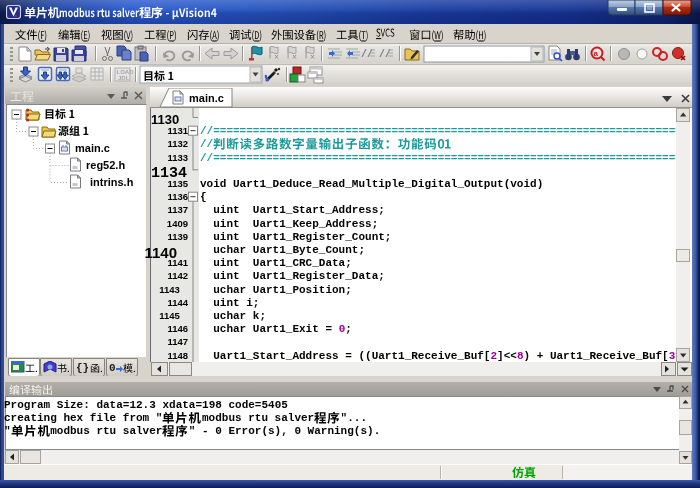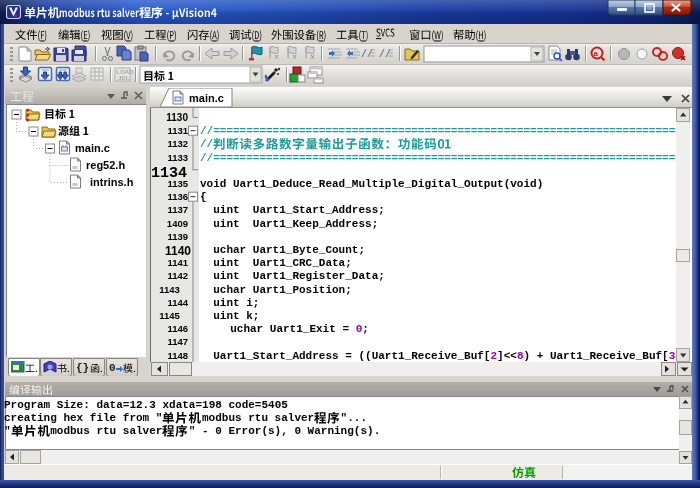--- a/index.html
+++ b/index.html
@@ -405,31 +405,31 @@
         <rect x="2" y="6" width="6" height="4" fill="#dce4f4" stroke="#6a7ab2"></rect>
       </g>
 <text x="30" y="14" font-size="11" font-weight="bold" font-family="Liberation Sans">main.c</text>
     </svg>
 <svg class="abs" style="left:660px;top:94px" width="32" height="10" viewBox="0 0 32 10" fill="#3a3a3a">
 <path d="M2 2 l5 6 5-6 Z"></path>
       <path d="M22 1 l7 7 M29 1 l-7 7" stroke="#3a3a3a" stroke-width="1.6"></path>
     </svg>
 <div class="abs" style="left:150px;top:108px;width:542px;height:254px;background:#fff;border-left:1px solid #6a6a72"></div>
 <div class="abs" style="left:151px;top:108px;width:48px;height:254px;background:#e7e7e4"></div>
-<div class="abs" style="left:151px;top:112.0px;width:37px;text-align:right;font-size:10px;font-weight:bold;letter-spacing:0;color:#000;font-family:'Liberation Sans'">1130</div>
+<div class="abs" style="left:151px;top:112.0px;width:37px;text-align:left;font-size:13px;font-weight:bold;letter-spacing:0;color:#000;font-family:'Liberation Sans'">1130</div>
     <div class="abs" style="left:151px;top:125.2px;width:37px;text-align:right;font-size:9.5px;font-weight:bold;letter-spacing:0;color:#000;font-family:'Liberation Sans'">1131</div>
     <div class="abs" style="left:151px;top:138.4px;width:37px;text-align:right;font-size:9.5px;font-weight:bold;letter-spacing:0;color:#000;font-family:'Liberation Sans'">1132</div>
     <div class="abs" style="left:151px;top:151.6px;width:37px;text-align:right;font-size:9.5px;font-weight:bold;letter-spacing:0;color:#000;font-family:'Liberation Sans'">1133</div>
     <div class="abs" style="left:151px;top:164.8px;width:37px;text-align:left;font-size:15px;font-weight:bold;letter-spacing:0;color:#000;font-family:Liberation Mono, monospace">1134</div>
     <div class="abs" style="left:151px;top:178.0px;width:37px;text-align:right;font-size:9.5px;font-weight:bold;letter-spacing:0;color:#000;font-family:'Liberation Sans'">1135</div>
     <div class="abs" style="left:151px;top:191.2px;width:37px;text-align:right;font-size:9.5px;font-weight:bold;letter-spacing:0;color:#000;font-family:'Liberation Sans'">1136</div>
     <div class="abs" style="left:151px;top:204.4px;width:37px;text-align:right;font-size:9.5px;font-weight:bold;letter-spacing:0;color:#000;font-family:'Liberation Sans'">1137</div>
     <div class="abs" style="left:151px;top:217.6px;width:37px;text-align:right;font-size:9.5px;font-weight:bold;letter-spacing:0;color:#000;font-family:'Liberation Sans'">1409</div>
     <div class="abs" style="left:151px;top:230.8px;width:37px;text-align:right;font-size:9.5px;font-weight:bold;letter-spacing:0;color:#000;font-family:'Liberation Sans'">1139</div>
-    <div class="abs" style="left:154px;top:244.0px;width:37px;text-align:right;font-size:12px;font-weight:bold;letter-spacing:0;color:#000;font-family:'Liberation Sans'">1140</div>
+    <div class="abs" style="left:140px;top:244.0px;width:37px;text-align:right;font-size:15px;font-weight:bold;letter-spacing:0;color:#000;font-family:'Liberation Sans'">1140</div>
     <div class="abs" style="left:151px;top:257.2px;width:37px;text-align:right;font-size:9.5px;font-weight:bold;letter-spacing:0;color:#000;font-family:'Liberation Sans'">1141</div>
     <div class="abs" style="left:151px;top:270.4px;width:37px;text-align:right;font-size:9.5px;font-weight:bold;letter-spacing:0;color:#000;font-family:'Liberation Sans'">1142</div>
     <div class="abs" style="left:151px;top:283.6px;width:37px;text-align:center;font-size:9.5px;font-weight:bold;letter-spacing:0;color:#000;font-family:Liberation Sans, sans-serif">1143</div>
     <div class="abs" style="left:151px;top:296.8px;width:37px;text-align:right;font-size:9.5px;font-weight:bold;letter-spacing:0;color:#000;font-family:'Liberation Sans'">1144</div>
     <div class="abs" style="left:151px;top:310.0px;width:37px;text-align:center;font-size:9.5px;font-weight:bold;letter-spacing:0;color:#000;font-family:'Liberation Sans'">1145</div>
     <div class="abs" style="left:151px;top:323.2px;width:37px;text-align:right;font-size:9.5px;font-weight:bold;letter-spacing:0;color:#000;font-family:'Liberation Sans'">1146</div>
     <div class="abs" style="left:151px;top:336.4px;width:37px;text-align:right;font-size:9.5px;font-weight:bold;letter-spacing:0;color:#000;font-family:'Liberation Sans'">1147</div>
     <div class="abs" style="left:151px;top:349.6px;width:37px;text-align:right;font-size:9.5px;font-weight:bold;letter-spacing:0;color:#000;font-family:'Liberation Sans'">1148</div>
 <svg class="abs" style="left:188px;top:108px" width="12" height="254" viewBox="0 0 12 254">
       <path d="M5 0 V9.5 h5" stroke="#888" fill="none"></path>
@@ -444,27 +444,28 @@
 <div class="abs" style="left:200px;top:112px;width:476px;height:250px;overflow:hidden">
       <div class="mono" style="position:absolute;top:0.0px;left:0;color:#000"></div>
       <div class="mono" style="position:absolute;top:13.2px;left:0;color:#000"><span style="color:#1a9a9a">//==========================================================================</span></div>
       <div class="mono" style="position:absolute;top:26.4px;left:0"><span style="color:#1a9a9a">//</span></div>
       <div class="mono" style="position:absolute;top:39.6px;left:0;color:#000"><span style="color:#1a9a9a">//==========================================================================</span></div>
       <div class="mono" style="position:absolute;top:52.8px;left:0;color:#000"></div>
       <div class="mono" style="position:absolute;top:66.0px;left:0;color:#000">void Uart1_Deduce_Read_Multiple_Digital_Output(void)</div>
       <div class="mono" style="position:absolute;top:79.2px;left:0;color:#000">{</div>
       <div class="mono" style="position:absolute;top:92.4px;left:0;color:#000">  uint  Uart1_Start_Address;</div>
       <div class="mono" style="position:absolute;top:105.6px;left:0;color:#000">  uint  Uart1_Keep_Address;</div>
+      <div class="mono" style="position:absolute;top:118.8px;left:0;color:#000">  uint  Uart1_Register_Count;</div>
       <div class="mono" style="position:absolute;top:132.0px;left:0;color:#000">  uchar Uart1_Byte_Count;</div>
       <div class="mono" style="position:absolute;top:145.2px;left:0;color:#000">  uint  Uart1_CRC_Data;</div>
       <div class="mono" style="position:absolute;top:158.4px;left:0;color:#000">  uint  Uart1_Register_Data;</div>
       <div class="mono" style="position:absolute;top:171.6px;left:0;color:#000">  uchar Uart1_Position;</div>
       <div class="mono" style="position:absolute;top:184.8px;left:0;color:#000">  uint i;</div>
-      <div class="mono" style="position:absolute;top:198.0px;left:0;color:#000">  uint k;</div>
-      <div class="mono" style="position:absolute;top:211.2px;left:17px;color:#000">  uchar Uart1_Exit = <span style="color:#a000a0">0</span>;</div>
+      <div class="mono" style="position:absolute;top:198.0px;left:0;color:#000">  uchar k;</div>
+      <div class="mono" style="position:absolute;top:211.2px;left:0;color:#000">  uchar Uart1_Exit = <span style="color:#a000a0">0</span>;</div>
       <div class="mono" style="position:absolute;top:224.4px;left:0;color:#000"></div>
       <div class="mono" style="position:absolute;top:237.6px;left:0;color:#000">  Uart1_Start_Address = ((Uart1_Receive_Buf[<span style="color:#a000a0">2</span>]&lt;&lt;<span style="color:#a000a0">8</span>) + Uart1_Receive_Buf[<span style="color:#a000a0">3</span></div>
     </div>
 <svg style="position:absolute;left:213.2px;top:135.8px" width="239" height="18" viewBox="0 -12.5 239 18">
       <path d="M10.1 -10.4V-0.7C10.1 -0.5 10 -0.4 9.8 -0.4C9.5 -0.4 8.7 -0.4 7.9 -0.4C8.1 0 8.3 0.7 8.4 1.1C9.6 1.2 10.4 1.1 10.9 0.9C11.4 0.6 11.6 0.2 11.6 -0.7V-10.4ZM7.6 -9.1V-2H9.1V-9.1ZM0.8 -9.5C1.2 -8.7 1.7 -7.7 1.9 -7.1L3.2 -7.6C2.9 -8.2 2.4 -9.2 2 -9.9ZM5.9 -10C5.6 -9.2 5.1 -8.1 4.7 -7.5C5 -7.4 5.6 -7.2 5.9 -7H4.7V-10.6H3.2V-7H0.9V-5.6H3.2V-5.5C3.2 -5 3.2 -4.5 3.1 -4H0.5V-2.6H2.9C2.5 -1.6 1.9 -0.6 0.8 0.1C1.1 0.4 1.7 0.9 1.9 1.2C3.4 0.3 4.1 -1.1 4.5 -2.6H7.1V-4H4.7C4.7 -4.5 4.7 -5 4.7 -5.5V-5.6H6.7V-7H6C6.4 -7.7 6.9 -8.7 7.3 -9.6Z M15.6 -9.4C15.8 -8.7 16 -7.8 16 -7.3L17 -7.6C17 -8.2 16.8 -9 16.5 -9.7ZM20.3 -9.3V-5.5C20.3 -3.8 20.2 -1.9 19.6 -0.2V-1.3H15.3V-3.3C15.5 -2.9 15.8 -2.4 15.9 -2.1C16.3 -2.5 16.7 -3.1 17.1 -3.8V-1.6H18.3V-4.2C18.7 -3.8 19 -3.3 19.2 -2.9L20 -4C19.7 -4.2 18.7 -5.4 18.3 -5.7V-5.8H19.9V-7H18.3V-7.5L19.2 -7.2C19.4 -7.8 19.8 -8.7 20.1 -9.4L18.9 -9.7C18.8 -9.1 18.6 -8.2 18.3 -7.6V-10.6H17.1V-7H15.6V-5.8H17C16.6 -4.9 16 -4 15.3 -3.4V-10.2H14V-0H19.5L19.4 0.3C19.8 0.6 20.3 0.9 20.6 1.2C21.5 -0.8 21.7 -3 21.7 -5.1H22.8V1.1H24.2V-5.1H25.3V-6.5H21.7V-8.3C23 -8.7 24.3 -9.1 25.4 -9.6L24.1 -10.7C23.2 -10.2 21.7 -9.6 20.3 -9.3Z M34.9 -1.1C35.9 -0.5 37.1 0.5 37.6 1.2L38.6 0.2C38 -0.5 36.7 -1.4 35.8 -2ZM27.4 -9.5C28.1 -8.9 29 -8.1 29.4 -7.5L30.4 -8.6C30 -9.2 29 -9.9 28.3 -10.5ZM30.9 -7.6V-6.4H36.7C36.6 -5.9 36.5 -5.4 36.4 -5.1L37.5 -4.8C37.8 -5.5 38.1 -6.5 38.3 -7.5L37.4 -7.7L37.1 -7.6H35.2V-8.4H37.7V-9.6H35.2V-10.6H33.8V-9.6H31.3V-8.4H33.8V-7.6ZM26.8 -6.8V-5.4H28.3V-1.3C28.3 -0.7 28 -0.2 27.7 0C27.9 0.2 28.3 0.8 28.4 1C28.6 0.7 29 0.4 31 -1.4C30.9 -1.6 30.8 -1.8 30.7 -2.1H33.4C32.9 -1.3 31.9 -0.5 30.4 0.1C30.7 0.3 31.1 0.9 31.3 1.2C33.5 0.4 34.5 -0.9 35 -2.1H38.3V-3.4H35.4C35.5 -3.8 35.5 -4.3 35.5 -4.7V-6H34.1V-5.2C33.7 -5.5 32.9 -5.9 32.4 -6.2L31.8 -5.5C32.4 -5.2 33.2 -4.7 33.6 -4.3L34.1 -4.9V-4.7C34.1 -4.3 34.1 -3.9 33.9 -3.4H33L33.4 -3.9C33 -4.3 32.1 -4.8 31.5 -5.1L30.8 -4.4C31.3 -4.1 31.9 -3.7 32.3 -3.4H30.6V-2.2L30.5 -2.7L29.7 -2V-6.8Z M45.1 -10.7C44.2 -9.7 42.7 -8.6 40.7 -7.9C41 -7.6 41.5 -7.1 41.7 -6.8C42.7 -7.2 43.6 -7.7 44.4 -8.3H47.5C47 -7.7 46.2 -7.2 45.4 -6.8C45.1 -7.2 44.6 -7.5 44.2 -7.8L43.1 -7.1C43.4 -6.8 43.8 -6.5 44.1 -6.2C42.9 -5.8 41.7 -5.5 40.4 -5.3C40.6 -4.9 40.9 -4.3 41.1 -3.9C44.7 -4.6 48.3 -6.2 49.9 -9.1L48.9 -9.7L48.6 -9.6H46C46.2 -9.8 46.5 -10.1 46.7 -10.3ZM47.1 -6.2C46.2 -5 44.4 -3.7 41.9 -2.9C42.2 -2.7 42.6 -2.1 42.8 -1.8C44.2 -2.3 45.4 -2.9 46.4 -3.6H49.2C48.7 -3 48 -2.4 47.2 -1.9C46.8 -2.3 46.3 -2.6 45.9 -2.9L44.7 -2.2C45 -1.9 45.4 -1.6 45.7 -1.3C44.2 -0.7 42.3 -0.4 40.3 -0.3C40.5 0.1 40.7 0.7 40.8 1.2C45.7 0.7 49.8 -0.6 51.5 -4.5L50.5 -5L50.2 -5H48C48.3 -5.2 48.5 -5.5 48.8 -5.8Z M55.1 -8.9H56.7V-7.3H55.1ZM53.1 -0.8 53.4 0.7C54.8 0.3 56.7 -0.1 58.5 -0.6L58.3 -1.9L56.8 -1.6V-3.2H58.2V-3.6C58.4 -3.4 58.6 -3.1 58.7 -2.9L59 -3V1.1H60.4V0.7H62.7V1.1H64.2V-3.1L64.2 -3.1C64.4 -3.4 64.8 -4 65.1 -4.3C64.1 -4.6 63.2 -5.1 62.5 -5.7C63.3 -6.6 63.9 -7.8 64.3 -9.1L63.3 -9.5L63 -9.4H61.3C61.4 -9.7 61.5 -10 61.6 -10.3L60.2 -10.6C59.8 -9.2 59 -7.9 58.1 -7.1V-10.2H53.8V-6H55.5V-1.3L54.9 -1.1V-5.1H53.7V-0.9ZM60.4 -0.6V-2.3H62.7V-0.6ZM62.4 -8.2C62.2 -7.6 61.9 -7.1 61.5 -6.7C61.1 -7.1 60.8 -7.6 60.6 -8L60.7 -8.2ZM60 -3.6C60.6 -3.9 61.1 -4.3 61.6 -4.7C62 -4.3 62.6 -3.9 63.1 -3.6ZM60.6 -5.7C59.9 -5.1 59.1 -4.5 58.2 -4.1V-4.5H56.8V-6H58.1V-6.8C58.4 -6.6 58.9 -6.2 59.1 -5.9C59.4 -6.2 59.6 -6.5 59.8 -6.8C60.1 -6.5 60.3 -6.1 60.6 -5.7Z M71.3 -10.5C71.1 -10 70.8 -9.3 70.5 -8.9L71.4 -8.5C71.8 -8.8 72.2 -9.4 72.6 -10ZM70.7 -3C70.5 -2.5 70.2 -2.1 69.8 -1.8L68.8 -2.3L69.2 -3ZM67 -1.8C67.6 -1.6 68.2 -1.3 68.8 -1C68.1 -0.6 67.2 -0.2 66.3 -0C66.6 0.2 66.9 0.8 67 1.1C68.1 0.8 69.1 0.3 70 -0.3C70.3 -0.1 70.7 0.1 70.9 0.3L71.8 -0.6C71.6 -0.8 71.3 -1 70.9 -1.2C71.6 -1.9 72.1 -2.8 72.4 -3.9L71.6 -4.2L71.3 -4.2H69.8L70 -4.7L68.6 -4.9C68.5 -4.7 68.5 -4.4 68.3 -4.2H66.8V-3H67.7C67.5 -2.6 67.2 -2.2 67 -1.8ZM66.8 -10C67.1 -9.5 67.4 -8.8 67.5 -8.4H66.5V-7.2H68.4C67.8 -6.6 67 -6.1 66.3 -5.8C66.5 -5.5 66.9 -5 67 -4.7C67.7 -5 68.3 -5.5 68.9 -6.1V-5H70.3V-6.3C70.8 -6 71.3 -5.6 71.5 -5.3L72.3 -6.3C72.1 -6.5 71.4 -6.9 70.8 -7.2H72.7V-8.4H70.3V-10.6H68.9V-8.4H67.6L68.7 -8.8C68.6 -9.3 68.2 -9.9 67.9 -10.4ZM73.7 -10.6C73.4 -8.3 72.8 -6.2 71.8 -4.9C72.1 -4.7 72.7 -4.2 72.9 -4C73.1 -4.3 73.3 -4.7 73.5 -5.1C73.8 -4.1 74.1 -3.2 74.4 -2.5C73.8 -1.4 72.9 -0.6 71.6 -0C71.9 0.2 72.3 0.9 72.4 1.2C73.6 0.6 74.5 -0.2 75.2 -1.1C75.7 -0.2 76.4 0.5 77.3 1C77.5 0.6 78 0.1 78.3 -0.2C77.3 -0.7 76.6 -1.5 76 -2.5C76.6 -3.7 77 -5.2 77.2 -6.9H78V-8.3H74.6C74.8 -9 74.9 -9.7 75 -10.4ZM75.8 -6.9C75.7 -5.9 75.5 -4.9 75.2 -4.1C74.9 -5 74.6 -5.9 74.4 -6.9Z M84.6 -4.6V-3.9H80V-2.5H84.6V-0.6C84.6 -0.5 84.6 -0.4 84.3 -0.4C84.1 -0.4 83.1 -0.4 82.4 -0.4C82.6 -0 82.9 0.7 83 1.1C84 1.1 84.8 1.1 85.4 0.9C86 0.6 86.2 0.2 86.2 -0.6V-2.5H90.9V-3.9H86.2V-4.1C87.3 -4.7 88.3 -5.5 89 -6.3L88 -7.1L87.7 -7H82.1V-5.6H86.2C85.7 -5.2 85.2 -4.8 84.6 -4.6ZM84.2 -10.3C84.4 -10 84.6 -9.7 84.7 -9.4H80V-6.6H81.5V-8H89.3V-6.6H90.8V-9.4H86.5C86.3 -9.8 86 -10.3 85.8 -10.7Z M96 -8.3H101.2V-7.9H96ZM96 -9.5H101.2V-9.1H96ZM94.6 -10.2V-7.1H102.7V-10.2ZM93 -6.8V-5.7H104.4V-6.8ZM95.7 -3.3H97.9V-2.9H95.7ZM99.4 -3.3H101.6V-2.9H99.4ZM95.7 -4.5H97.9V-4.1H95.7ZM99.4 -4.5H101.6V-4.1H99.4ZM93 -0.3V0.8H104.4V-0.3H99.4V-0.7H103.3V-1.7H99.4V-2.1H103V-5.3H94.3V-2.1H97.9V-1.7H94.1V-0.7H97.9V-0.3Z M114.6 -5.6V-1H115.7V-5.6ZM116.2 -6V-0.4C116.2 -0.2 116.2 -0.2 116 -0.2C115.9 -0.2 115.3 -0.2 114.8 -0.2C114.9 0.2 115.1 0.7 115.1 1C115.9 1 116.5 1 116.9 0.8C117.3 0.6 117.4 0.2 117.4 -0.4V-6ZM113.8 -10.7C113 -9.6 111.6 -8.6 110.2 -7.9V-9.2H108.6C108.6 -9.6 108.7 -10 108.7 -10.4L107.4 -10.6C107.4 -10.2 107.3 -9.7 107.2 -9.2H106V-7.9H107C106.8 -7 106.6 -6.3 106.5 -6C106.4 -5.5 106.2 -5.1 106 -5C106.1 -4.7 106.3 -4.1 106.4 -3.8C106.5 -4 106.9 -4 107.3 -4H108.1V-2.7C107.3 -2.5 106.6 -2.4 106 -2.3L106.3 -0.9L108.1 -1.3V1.1H109.4V-1.6L110.3 -1.9L110.2 -3.1L109.4 -2.9V-4H110.2V-5.4H109.4V-7.1H108.1V-5.4H107.5C107.8 -6.1 108 -7 108.3 -7.9H110.2L109.8 -7.7C110.2 -7.4 110.6 -6.9 110.8 -6.6L111.4 -6.9V-6.5H116.4V-7L117.1 -6.6C117.2 -7 117.6 -7.5 118 -7.8C116.8 -8.3 115.7 -8.9 114.8 -9.8L115 -10.2ZM112.5 -7.7C113 -8 113.5 -8.5 114 -8.9C114.4 -8.4 114.9 -8 115.4 -7.7ZM113 -4.8V-4.1H111.8V-4.8ZM110.7 -5.9V1.1H111.8V-1.4H113V-0.3C113 -0.2 113 -0.1 112.9 -0.1C112.8 -0.1 112.5 -0.1 112.1 -0.1C112.3 0.2 112.4 0.7 112.5 1.1C113.1 1.1 113.5 1 113.8 0.8C114.1 0.6 114.2 0.3 114.2 -0.2V-5.9ZM111.8 -3.1H113V-2.4H111.8Z M119.9 -4.3V0.4H128.5V1.1H130.2V-4.3H128.5V-1.1H125.8V-5H129.7V-9.6H128V-6.5H125.8V-10.6H124.2V-6.5H122.1V-9.6H120.5V-5H124.2V-1.1H121.6V-4.3Z M137.5 -6.9V-5.2H132.6V-3.7H137.5V-0.7C137.5 -0.5 137.4 -0.4 137.2 -0.4C136.9 -0.4 135.9 -0.4 135.1 -0.5C135.3 -0 135.6 0.7 135.7 1.1C136.8 1.1 137.7 1.1 138.3 0.8C138.9 0.6 139.1 0.2 139.1 -0.7V-3.7H144V-5.2H139.1V-6.2C140.5 -6.9 142.1 -8.1 143.1 -9.1L142 -10L141.6 -9.9H133.8V-8.4H140C139.2 -7.9 138.3 -7.3 137.5 -6.9Z M147.8 -6.5C148.3 -5.9 149 -5.2 149.4 -4.7L150.3 -5.6C150 -6.1 149.3 -6.7 148.7 -7.2ZM146.1 -7.7V0.6H155.3V1.1H156.8V-7.8H155.3V-0.7H147.6V-7.7ZM150.7 -7.7V-5.1C149.5 -4.4 148.3 -3.7 147.6 -3.3L148.3 -2.1C149 -2.6 149.9 -3.2 150.7 -3.8V-2.5C150.7 -2.4 150.7 -2.3 150.5 -2.3C150.3 -2.3 149.8 -2.3 149.3 -2.4C149.5 -2 149.7 -1.4 149.7 -1C150.5 -1 151.2 -1.1 151.6 -1.2C152.1 -1.5 152.2 -1.8 152.2 -2.5V-4.1C153 -3.3 153.8 -2.5 154.2 -1.9L155.2 -2.9C154.8 -3.4 154.1 -4 153.4 -4.7C154 -5.2 154.6 -6 155.2 -6.6L153.9 -7.3C153.6 -6.7 153.1 -6 152.6 -5.4L152.2 -5.7V-7.1C153.4 -7.8 154.5 -8.6 155.4 -9.5L154.4 -10.2L154.1 -10.2H147.4V-8.8H152.5C151.9 -8.4 151.3 -8 150.7 -7.7Z M163.7 -10.5C163.5 -10 163.1 -9.3 162.9 -8.9L163.8 -8.5C164.1 -8.8 164.5 -9.4 165 -10ZM163.1 -3C162.8 -2.5 162.5 -2.1 162.2 -1.8L161.2 -2.3L161.6 -3ZM159.4 -1.8C160 -1.6 160.6 -1.3 161.2 -1C160.5 -0.6 159.6 -0.2 158.7 -0C159 0.2 159.3 0.8 159.4 1.1C160.5 0.8 161.5 0.3 162.4 -0.3C162.7 -0.1 163.1 0.1 163.3 0.3L164.2 -0.6C164 -0.8 163.7 -1 163.3 -1.2C164 -1.9 164.5 -2.8 164.8 -3.9L164 -4.2L163.7 -4.2H162.2L162.4 -4.7L161 -4.9C160.9 -4.7 160.8 -4.4 160.7 -4.2H159.1V-3H160.1C159.9 -2.6 159.6 -2.2 159.4 -1.8ZM159.2 -10C159.5 -9.5 159.8 -8.8 159.9 -8.4H158.9V-7.2H160.8C160.2 -6.6 159.4 -6.1 158.7 -5.8C158.9 -5.5 159.3 -5 159.4 -4.7C160.1 -5 160.7 -5.5 161.3 -6.1V-5H162.7V-6.3C163.2 -6 163.7 -5.6 163.9 -5.3L164.7 -6.3C164.5 -6.5 163.8 -6.9 163.2 -7.2H165.1V-8.4H162.7V-10.6H161.3V-8.4H160L161.1 -8.8C161 -9.3 160.6 -9.9 160.3 -10.4ZM166 -10.6C165.8 -8.3 165.2 -6.2 164.2 -4.9C164.5 -4.7 165.1 -4.2 165.3 -4C165.5 -4.3 165.7 -4.7 165.9 -5.1C166.2 -4.1 166.5 -3.2 166.8 -2.5C166.2 -1.4 165.3 -0.6 164 -0C164.3 0.2 164.7 0.9 164.8 1.2C166 0.6 166.9 -0.2 167.6 -1.1C168.1 -0.2 168.8 0.5 169.7 1C169.9 0.6 170.3 0.1 170.7 -0.2C169.7 -0.7 169 -1.5 168.4 -2.5C169 -3.7 169.4 -5.2 169.6 -6.9H170.4V-8.3H167C167.2 -9 167.3 -9.7 167.4 -10.4ZM168.2 -6.9C168.1 -5.9 167.9 -4.9 167.6 -4.1C167.3 -5 167 -5.9 166.8 -6.9Z M174.7 -5.9C175.4 -5.9 175.9 -6.4 175.9 -7C175.9 -7.7 175.4 -8.2 174.7 -8.2C174.1 -8.2 173.5 -7.7 173.5 -7C173.5 -6.4 174.1 -5.9 174.7 -5.9ZM174.7 0.1C175.4 0.1 175.9 -0.4 175.9 -1.1C175.9 -1.8 175.4 -2.3 174.7 -2.3C174.1 -2.3 173.5 -1.8 173.5 -1.1C173.5 -0.4 174.1 0.1 174.7 0.1Z M185.1 -2.6 185.5 -1C186.9 -1.4 188.7 -1.9 190.3 -2.4L190.1 -3.8L188.4 -3.4V-7.9H190V-9.3H185.3V-7.9H186.9V-3C186.2 -2.8 185.6 -2.7 185.1 -2.6ZM192 -10.4 191.9 -8H190.2V-6.5H191.9C191.7 -3.6 191.1 -1.5 188.6 -0.1C189 0.2 189.5 0.8 189.7 1.1C192.4 -0.5 193.2 -3.2 193.4 -6.5H195.1C195 -2.6 194.8 -1 194.5 -0.7C194.4 -0.5 194.2 -0.5 194 -0.5C193.7 -0.5 193.1 -0.5 192.5 -0.5C192.7 -0.1 192.9 0.5 192.9 1C193.6 1 194.3 1 194.7 0.9C195.2 0.9 195.5 0.7 195.8 0.2C196.3 -0.3 196.4 -2.2 196.6 -7.3C196.6 -7.5 196.6 -8 196.6 -8H193.5L193.5 -10.4Z M202.4 -4.9V-4.2H200.5V-4.9ZM199.1 -6.1V1.1H200.5V-1.3H202.4V-0.4C202.4 -0.3 202.3 -0.2 202.2 -0.2C202 -0.2 201.5 -0.2 201.1 -0.2C201.3 0.1 201.5 0.7 201.6 1.1C202.3 1.1 202.9 1.1 203.3 0.8C203.7 0.6 203.9 0.2 203.9 -0.4V-6.1ZM200.5 -3.1H202.4V-2.4H200.5ZM208.6 -9.8C208 -9.5 207.2 -9.1 206.3 -8.8V-10.6H204.8V-6.8C204.8 -5.4 205.2 -5 206.6 -5C206.9 -5 208.1 -5 208.4 -5C209.5 -5 209.9 -5.5 210.1 -7.1C209.7 -7.2 209.1 -7.4 208.8 -7.6C208.7 -6.5 208.6 -6.3 208.2 -6.3C208 -6.3 207.1 -6.3 206.9 -6.3C206.4 -6.3 206.3 -6.4 206.3 -6.8V-7.6C207.4 -7.9 208.6 -8.3 209.5 -8.8ZM208.7 -4.2C208.1 -3.8 207.2 -3.4 206.3 -3V-4.7H204.8V-0.8C204.8 0.6 205.2 1 206.7 1C207 1 208.1 1 208.4 1C209.6 1 210 0.5 210.2 -1.2C209.8 -1.3 209.2 -1.6 208.9 -1.8C208.8 -0.5 208.7 -0.3 208.3 -0.3C208 -0.3 207.1 -0.3 206.9 -0.3C206.4 -0.3 206.3 -0.3 206.3 -0.8V-1.8C207.5 -2.1 208.7 -2.6 209.7 -3.1ZM199.1 -6.7C199.4 -6.8 199.9 -6.9 202.9 -7.2C203 -7 203.1 -6.7 203.1 -6.6L204.5 -7.1C204.3 -7.9 203.7 -9 203.1 -9.9L201.8 -9.4C202 -9.1 202.2 -8.7 202.4 -8.3L200.6 -8.2C201.1 -8.8 201.6 -9.5 201.9 -10.2L200.3 -10.7C200 -9.7 199.4 -8.8 199.2 -8.6C199 -8.3 198.8 -8.2 198.6 -8.1C198.8 -7.7 199 -7 199.1 -6.7Z M216.4 -2.7V-1.4H220.9V-2.7ZM217.3 -8.2C217.2 -6.8 217 -5 216.8 -3.9H217.2L221.5 -3.9C221.4 -1.6 221.1 -0.7 220.8 -0.4C220.7 -0.2 220.6 -0.2 220.4 -0.2C220.2 -0.2 219.7 -0.2 219.2 -0.3C219.4 0.1 219.5 0.7 219.6 1.1C220.2 1.1 220.7 1.1 221.1 1C221.5 1 221.8 0.9 222.1 0.5C222.5 0.1 222.8 -1.3 223 -4.6C223 -4.8 223.1 -5.2 223.1 -5.2H221.7C221.9 -6.8 222.1 -8.5 222.1 -9.9L221.1 -10L220.9 -10H216.7V-8.6H220.6C220.5 -7.6 220.4 -6.3 220.3 -5.2H218.4C218.5 -6.1 218.6 -7.2 218.7 -8.1ZM211.7 -10.1V-8.7H213.1C212.8 -7.1 212.2 -5.5 211.5 -4.5C211.7 -4 211.9 -3.1 212 -2.7C212.2 -2.9 212.3 -3.2 212.5 -3.4V0.5H213.8V-0.4H216V-6.2H213.8C214.1 -7 214.3 -7.9 214.5 -8.7H216.2V-10.1ZM213.8 -4.9H214.7V-1.7H213.8Z M228.1 0.2C230 0.2 231.2 -1.5 231.2 -4.7C231.2 -7.9 230 -9.4 228.1 -9.4C226.2 -9.4 224.9 -7.9 224.9 -4.7C224.9 -1.5 226.2 0.2 228.1 0.2ZM228.1 -1.3C227.3 -1.3 226.7 -2.1 226.7 -4.7C226.7 -7.2 227.3 -8 228.1 -8C228.9 -8 229.5 -7.2 229.5 -4.7C229.5 -2.1 228.9 -1.3 228.1 -1.3Z M232 0H237.6V-1.5H235.8V-9.3H234.5C233.9 -8.9 233.3 -8.7 232.3 -8.5V-7.3H234V-1.5H232Z" fill="#1a9a9a"></path>
     </svg>
 <svg class="abs" style="left:676px;top:108px" width="15" height="254" viewBox="0 0 15 254">
 <rect x="0" y="0" width="14" height="254" fill="#f0efed"></rect>
 <rect x="0.5" y="0.5" width="13" height="13" fill="#e4e2dd" stroke="#a8a49c"></rect>
       <path d="M4 8.5 l3.2-4 3.2 4 Z" fill="#303030"></path>

